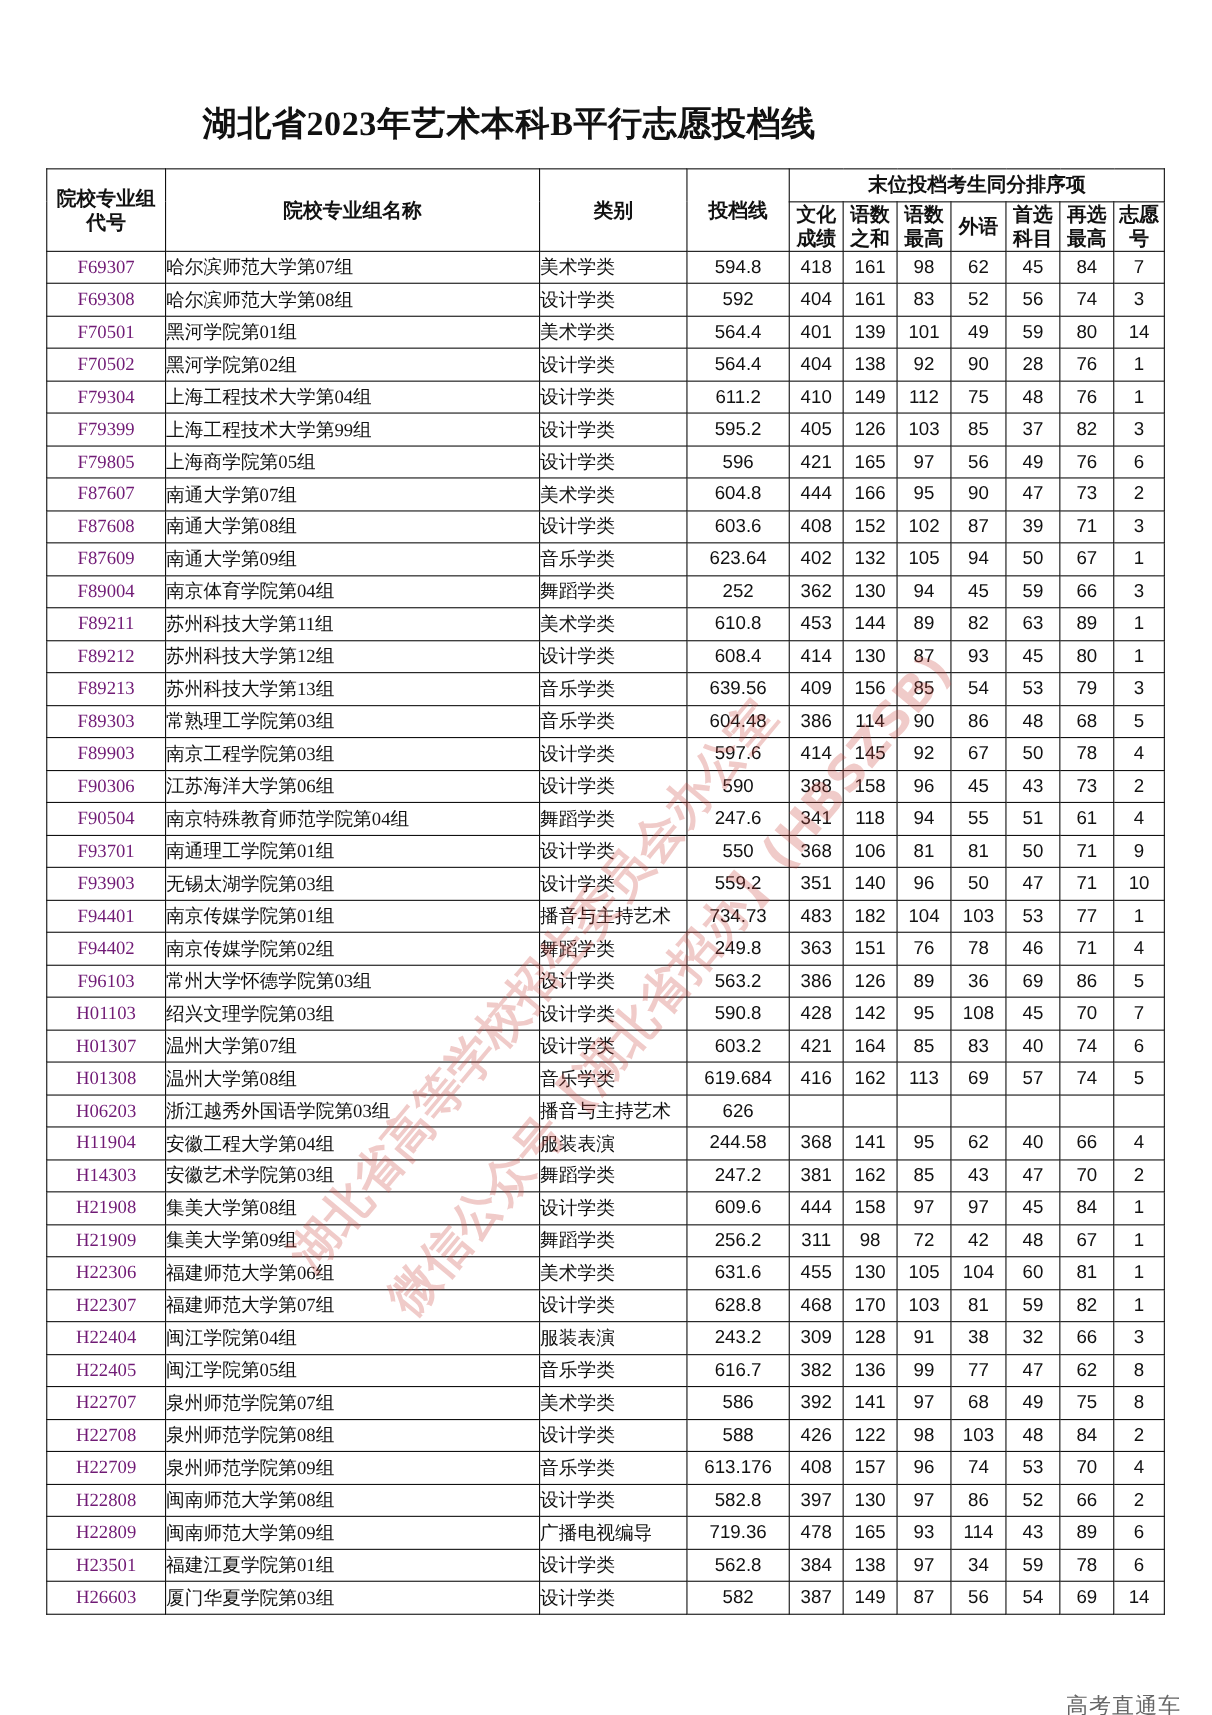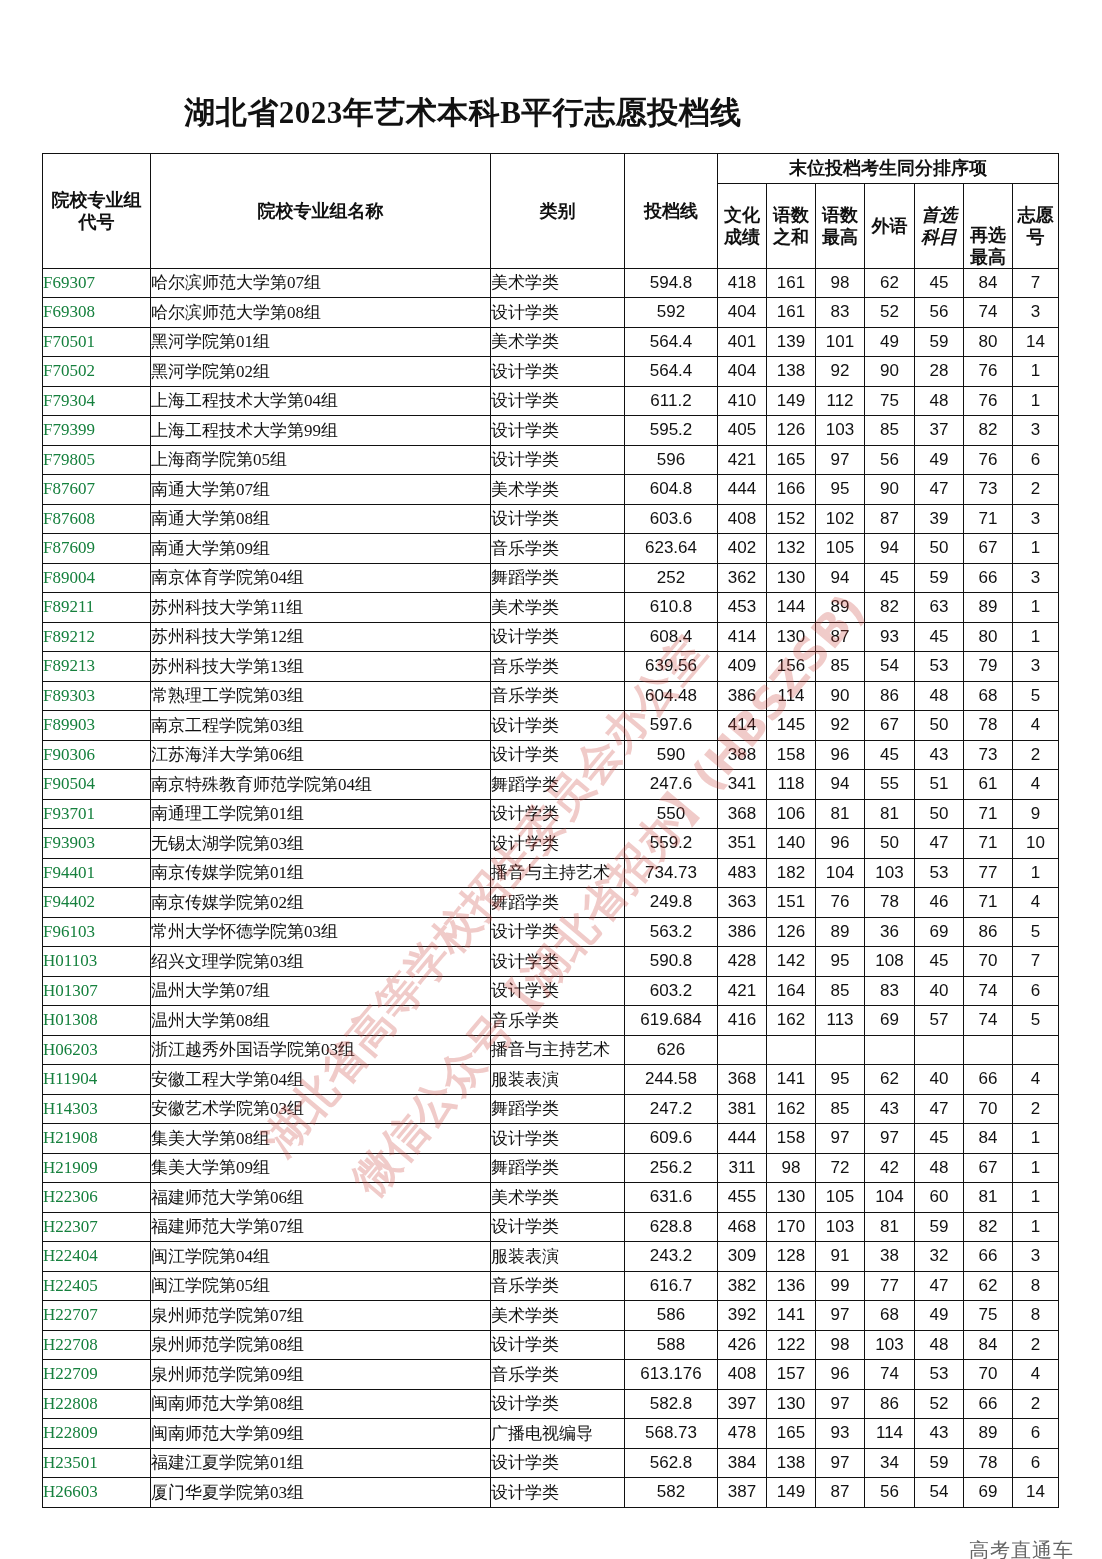--- a/index.html
+++ b/index.html
@@ -8,21 +8,21 @@
     .title { position: absolute; top: 92px; left: 0; width: 926px; text-align: center;
              font-family: "Liberation Serif", "DejaVu Serif", serif; font-weight: bold;
              font-size: 31px; letter-spacing: 0.5px; color: #111; }
     table.grid { position: absolute; top: 153px; left: 42px; width: 1016px;
                  border-collapse: collapse; table-layout: fixed; }
     table.grid td, table.grid th { border: 1.5px solid #111; padding: 0; height: 28.5px;
                  font-size: 17px; vertical-align: middle; overflow: hidden; white-space: nowrap; }
     table.grid th { font-weight: bold; font-size: 18px; text-align: center; line-height: 22px; }
     th.group-head { height: 26px; }
     th.sub-head { height: 56px; }
-    td.code { font-family: "Liberation Serif", "DejaVu Serif", serif; font-size: 16px; color: #15803d; }
+    td.code { text-align: center; font-family: "Liberation Serif", "DejaVu Serif", serif; font-size: 16px; color: #701a75; }
     td.name { text-align: left; padding-left: 4px; font-family: "Liberation Serif", "DejaVu Serif", serif; font-size: 17px; }
     td.cat { text-align: left; padding-left: 4px; font-family: "Liberation Serif", "DejaVu Serif", serif; font-size: 17px; }
     td.num { text-align: center; font-size: 17px; }
     .watermark { position: absolute; pointer-events: none; color: rgba(200, 70, 60, 0.28);
                  font-family: "DejaVu Sans", sans-serif; font-weight: bold; white-space: nowrap;
                  transform-origin: left top; }
     .wm1 { left: 250px; top: 1130px; font-size: 44px; transform: rotate(-50deg); }
     .wm2 { left: 340px; top: 1170px; font-size: 44px; transform: rotate(-50deg); }
     .footer { position: absolute; right: 28px; top: 1514px; font-size: 20px; color: #666;
               font-family: "DejaVu Sans", sans-serif; letter-spacing: 1px; margin-top: 23px; }
@@ -52,22 +52,22 @@
       <th rowspan="2">院校专业组名称</th>
       <th rowspan="2">类别</th>
       <th rowspan="2">投档线</th>
       <th colspan="7" class="group-head">末位投档考生同分排序项</th>
     </tr>
     <tr>
       <th class="sub-head"><span style="display:inline-block;width:40px;white-space:normal;">文化成绩</span></th>
       <th class="sub-head"><span style="display:inline-block;width:40px;white-space:normal;">语数之和</span></th>
       <th class="sub-head"><span style="display:inline-block;width:40px;white-space:normal;">语数最高</span></th>
       <th class="sub-head">外语</th>
-      <th class="sub-head"><span style="display:inline-block;width:40px;white-space:normal;font-style:italic;">首选科目</span></th>
-      <th class="sub-head"><span style="display:inline-block;width:40px;white-space:normal;margin-top:40px;">再选最高</span></th>
+      <th class="sub-head"><span style="display:inline-block;width:40px;white-space:normal;">首选科目</span></th>
+      <th class="sub-head"><span style="display:inline-block;width:40px;white-space:normal;">再选最高</span></th>
       <th class="sub-head"><span style="display:inline-block;width:40px;white-space:normal;">志愿号</span></th>
     </tr>
   </thead>
   <tbody id="table-body">
       <tr>
         <td class="code">F69307</td>
         <td class="name">哈尔滨师范大学第07组</td>
         <td class="cat">美术学类</td>
         <td class="num">594.8</td>
         <td class="num">418</td>
@@ -569,21 +569,21 @@
         <td class="num">97</td>
         <td class="num">86</td>
         <td class="num">52</td>
         <td class="num">66</td>
         <td class="num">2</td>
       </tr>
       <tr>
         <td class="code">H22809</td>
         <td class="name">闽南师范大学第09组</td>
         <td class="cat">广播电视编导</td>
-        <td class="num">568.73</td>
+        <td class="num">719.36</td>
         <td class="num">478</td>
         <td class="num">165</td>
         <td class="num">93</td>
         <td class="num">114</td>
         <td class="num">43</td>
         <td class="num">89</td>
         <td class="num">6</td>
       </tr>
       <tr>
         <td class="code">H23501</td>

